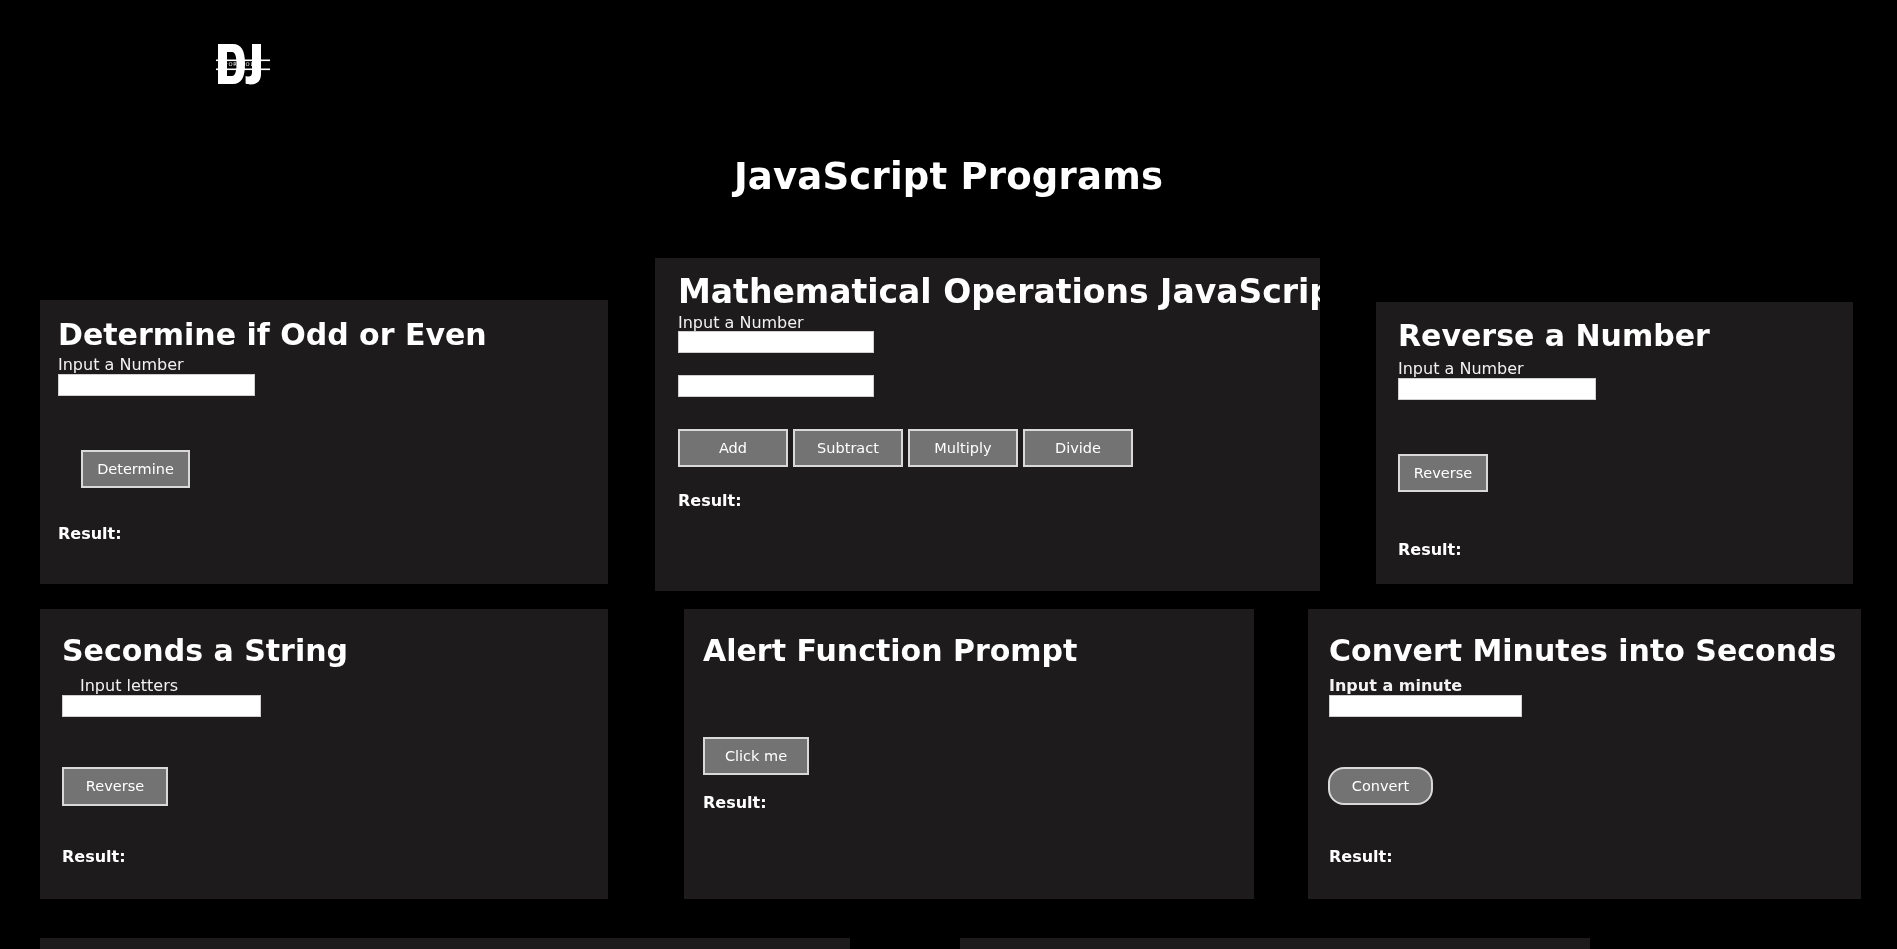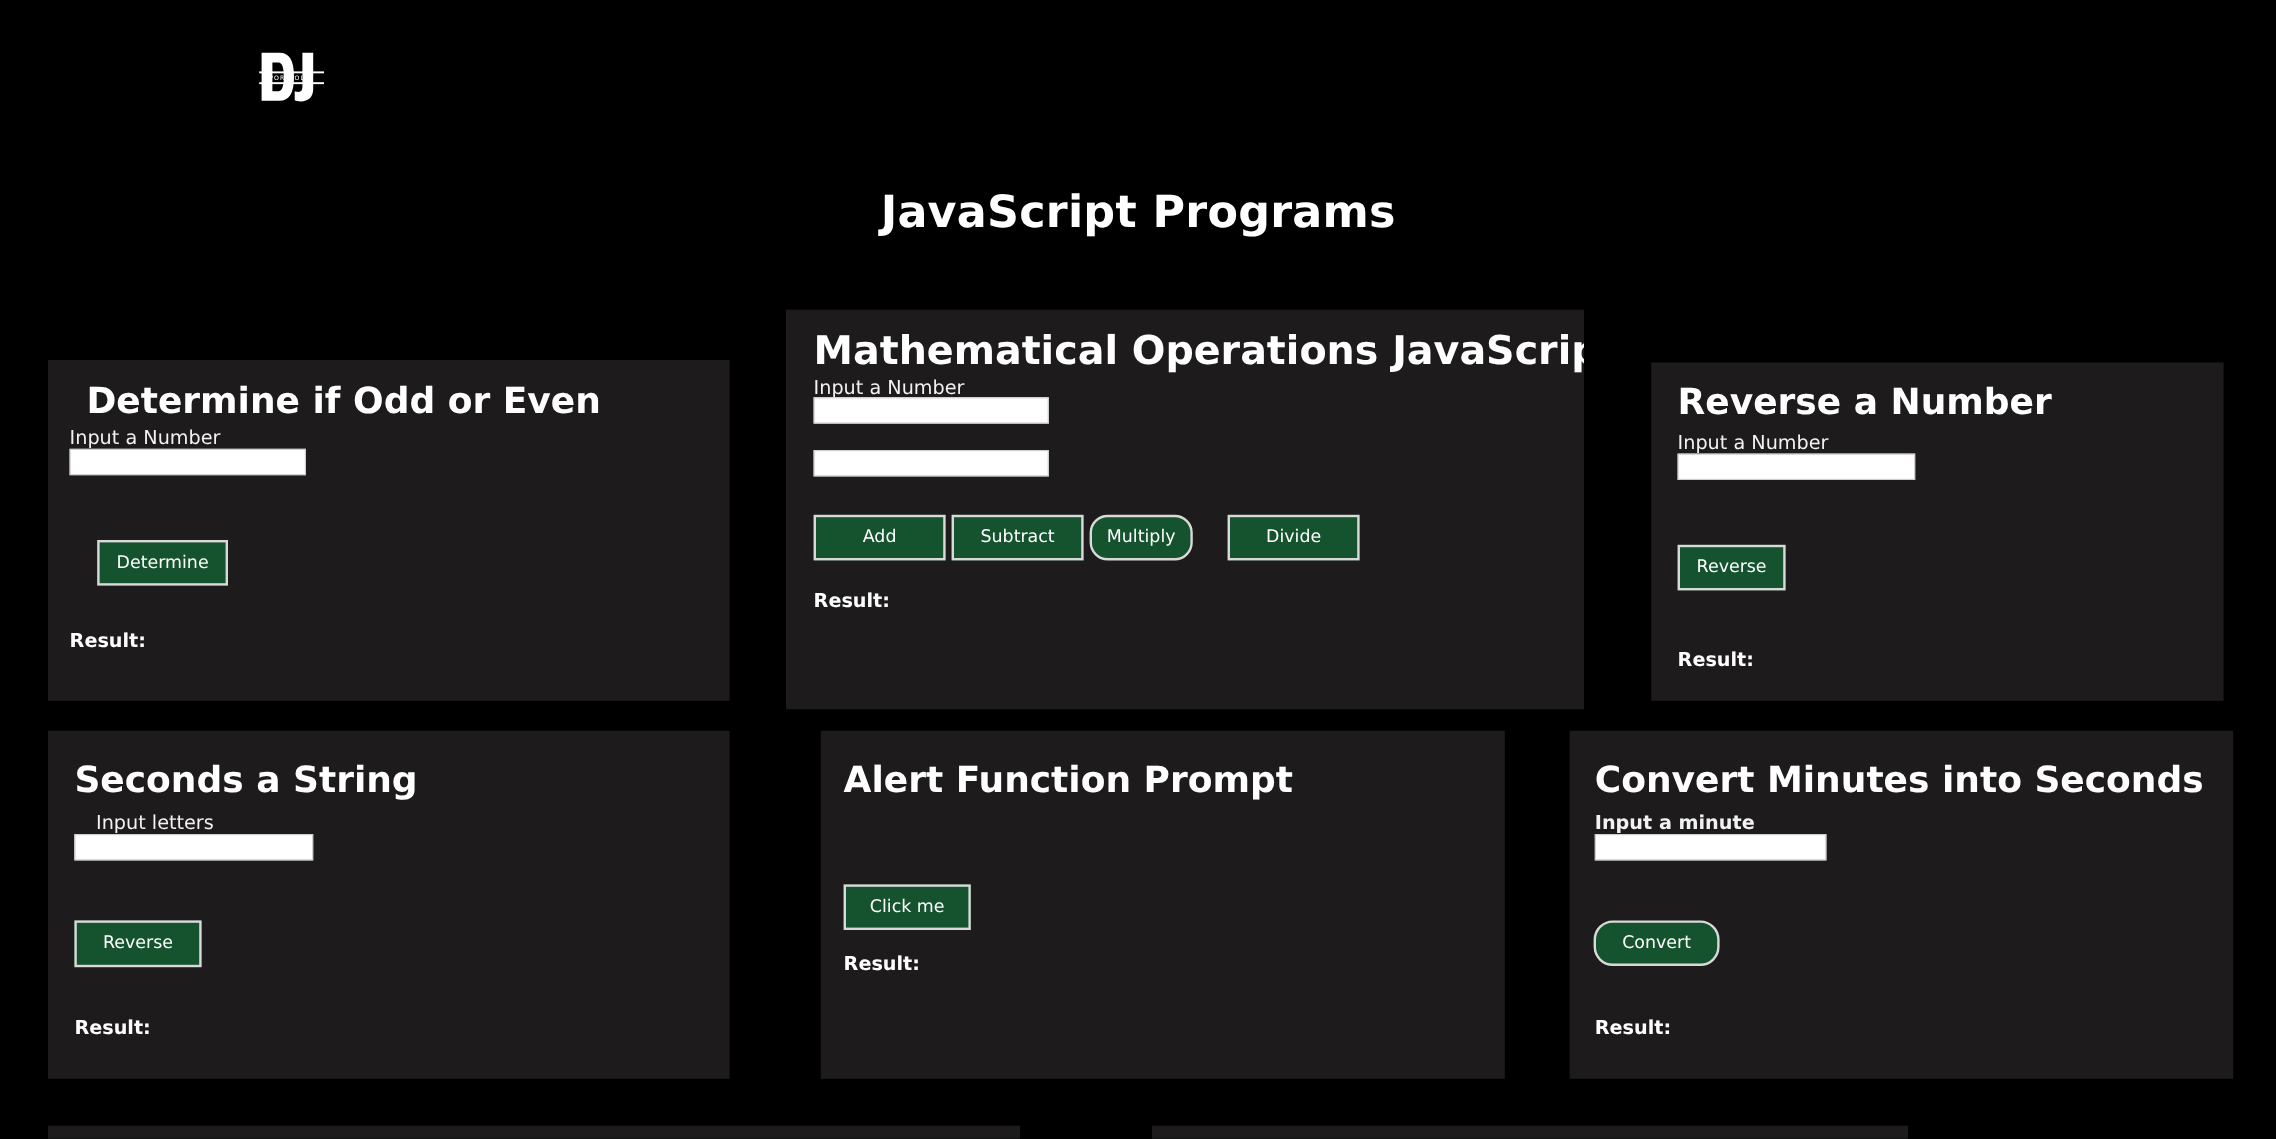--- a/index.html
+++ b/index.html
@@ -78,21 +78,21 @@
     height: 22px;
     outline: none;
     font-family: "DejaVu Sans", sans-serif;
     font-size: 13px;
     color: #111;
     padding: 0 4px;
   }
 
   .btn {
     position: absolute;
-    background: #14532d;
+    background: #737373;
     border: 2px solid #d9d9d9;
     box-sizing: border-box;
     color: #ffffff;
     font-family: "DejaVu Sans", sans-serif;
     font-size: 14.5px;
     font-weight: 400;
     line-height: 1;
     cursor: pointer;
     text-align: center;
     padding: 0;
@@ -114,35 +114,35 @@
   #card-reverse-num   { left: 1376px; top: 302px; width: 477px;  height: 282px; }
   
   #card-reverse-str   { left: 40px;   top: 609px; width: 568px;  height: 290px; }
   #card-alert         { left: 684px;  top: 609px; width: 570px;  height: 290px; padding-left: 34px; }
   #card-convert       { left: 1308px; top: 609px; width: 553px;  height: 290px; }
   
   #card-row3-a        { left: 40px;   top: 938px; width: 810px;  height: 120px; }
   #card-row3-b        { left: 960px;  top: 938px; width: 630px;  height: 120px; }
 
   
-  #card-odd-even .card-title { left: 32px; top: 19px; }
+  #card-odd-even .card-title { left: 18px; top: 19px; }
   #card-odd-even .field-label { left: 18px; top: 57px; }
   #card-odd-even .text-input { left: 18px; top: 74px; width: 197px; }
   #card-odd-even .btn        { left: 17px; top: 150px; width: 109px; height: 38px; margin-left: 24px; }
   #card-odd-even .result     { left: 18px; top: 226px; }
 
   
   #card-math .card-title { left: 23px; top: 16px; }
   #card-math .field-label { left: 23px; top: 57px; }
   #card-math .text-input.first  { left: 23px; top: 73px; width: 196px; }
   #card-math .text-input.second { left: 23px; top: 117px; width: 196px; }
   #card-math .btn { top: 171px; height: 38px; }
   #card-math .btn.op1 { left: 23px;  width: 110px; }
   #card-math .btn.op2 { left: 138px; width: 110px; }
-  #card-math .btn.op3 { left: 253px; width: 86px; border-radius: 15px; }
+  #card-math .btn.op3 { left: 253px; width: 110px; }
   #card-math .btn.op4 { left: 368px; width: 110px; }
   #card-math .result { left: 23px; top: 235px; }
 
   
   #card-reverse-num .card-title { left: 22px; top: 18px; }
   #card-reverse-num .field-label { left: 22px; top: 59px; }
   #card-reverse-num .text-input { left: 22px; top: 76px; width: 198px; }
   #card-reverse-num .btn        { left: 22px; top: 152px; width: 90px; height: 38px; }
   #card-reverse-num .result     { left: 22px; top: 240px; }
 

